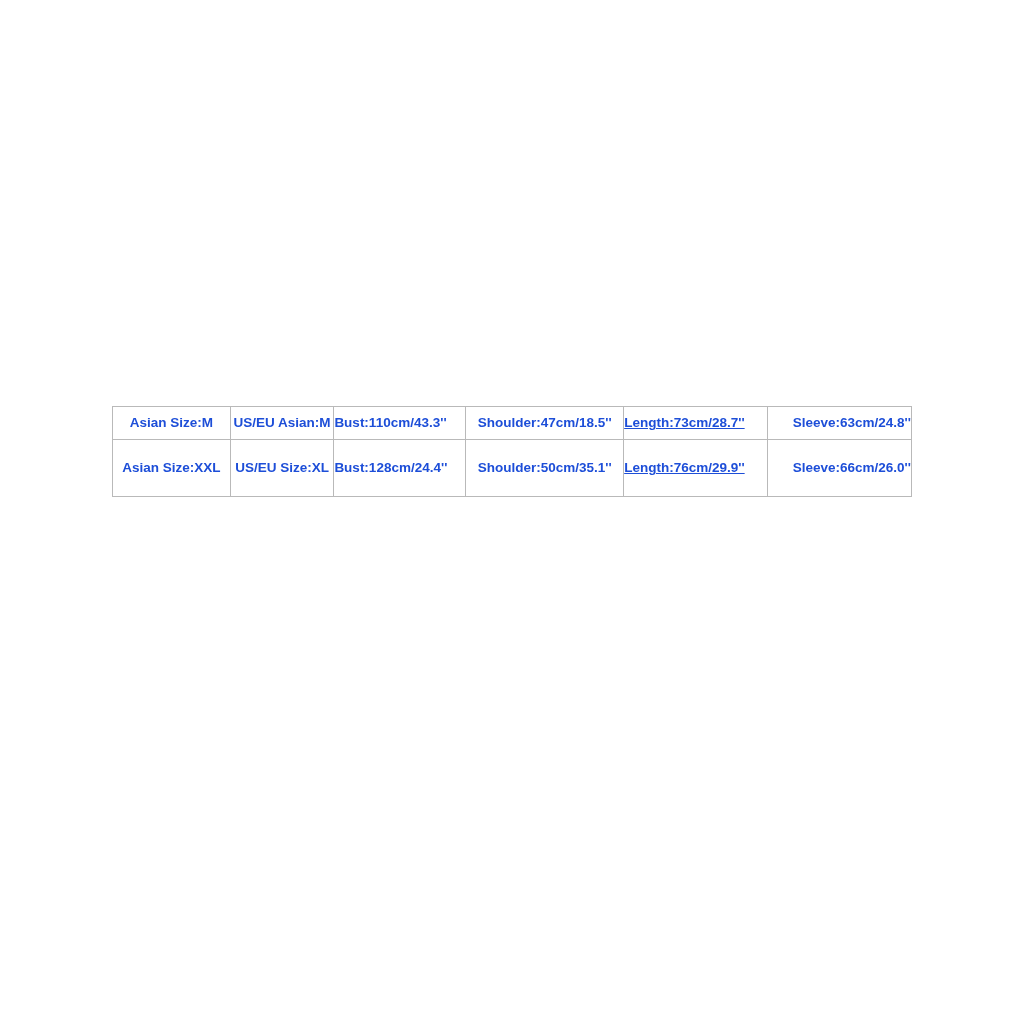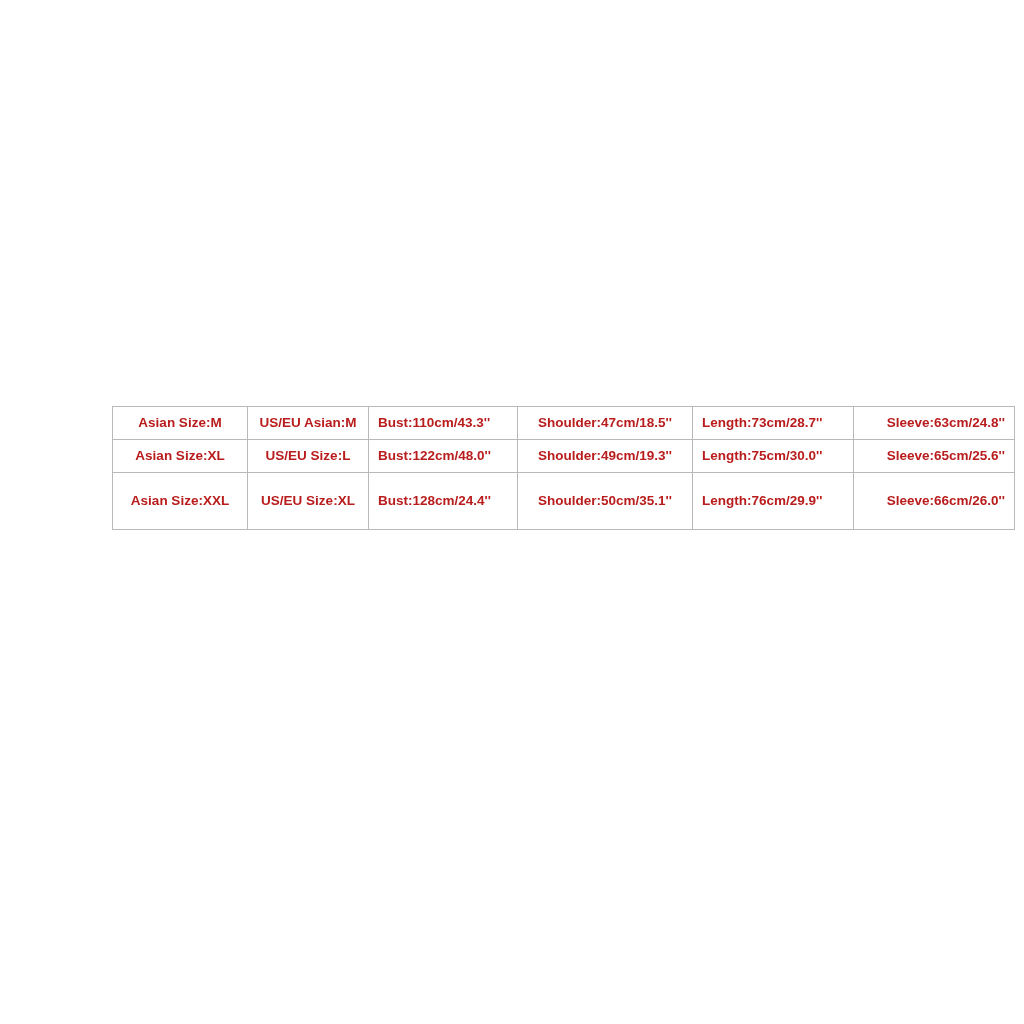--- a/index.html
+++ b/index.html
@@ -27,59 +27,51 @@
     border-collapse: collapse;
     width: 800px;
     table-layout: fixed;
     background: #ffffff;
   }
 
   table.size-chart td {
     border: 1px solid #b9b9b9;
     font-size: 13.5px;
     font-weight: bold;
-    color: #b91c1c;
+    color: #1d4ed8;
     line-height: 1.28;
-    padding: 7px 9px;
+    padding: 7px 0;
     vertical-align: middle;
     height: 18px;
   }
 
   
   td.col-asian   { width: 116px; text-align: center; }
   td.col-useu    { width: 102px; text-align: center; }
   td.col-bust    { width: 130px; text-align: left; padding-left: 10px; }
   td.col-shoulder{ width: 156px; text-align: center; padding-left: 10px; }
-  td.col-length  { width: 142px; text-align: left; padding-left: 10px; }
+  td.col-length  { width: 142px; text-align: left; padding-left: 10px; text-decoration: underline; }
   td.col-sleeve  { width: 142px; text-align: right; padding-left: 10px; }
 
   tr.row-tall td { height: 42px; }
 </style>
 </head>
 <body>
 
 <div id="size-chart-wrapper">
   <table class="size-chart">
     <tbody>
       <tr>
         <td class="col-asian">Asian Size:M</td>
         <td class="col-useu">US/EU Asian:M</td>
         <td class="col-bust">Bust:110cm/43.3''</td>
         <td class="col-shoulder">Shoulder:47cm/18.5''</td>
         <td class="col-length">Length:73cm/28.7''</td>
         <td class="col-sleeve">Sleeve:63cm/24.8''</td>
       </tr>
-      <tr>
-        <td class="col-asian">Asian Size:XL</td>
-        <td class="col-useu">US/EU Size:L</td>
-        <td class="col-bust">Bust:122cm/48.0''</td>
-        <td class="col-shoulder">Shoulder:49cm/19.3''</td>
-        <td class="col-length">Length:75cm/30.0''</td>
-        <td class="col-sleeve">Sleeve:65cm/25.6''</td>
-      </tr>
       <tr class="row-tall">
         <td class="col-asian">Asian Size:XXL</td>
         <td class="col-useu">US/EU Size:XL</td>
         <td class="col-bust">Bust:128cm/24.4''</td>
         <td class="col-shoulder">Shoulder:50cm/35.1''</td>
         <td class="col-length">Length:76cm/29.9''</td>
         <td class="col-sleeve">Sleeve:66cm/26.0''</td>
       </tr>
     </tbody>
   </table>

